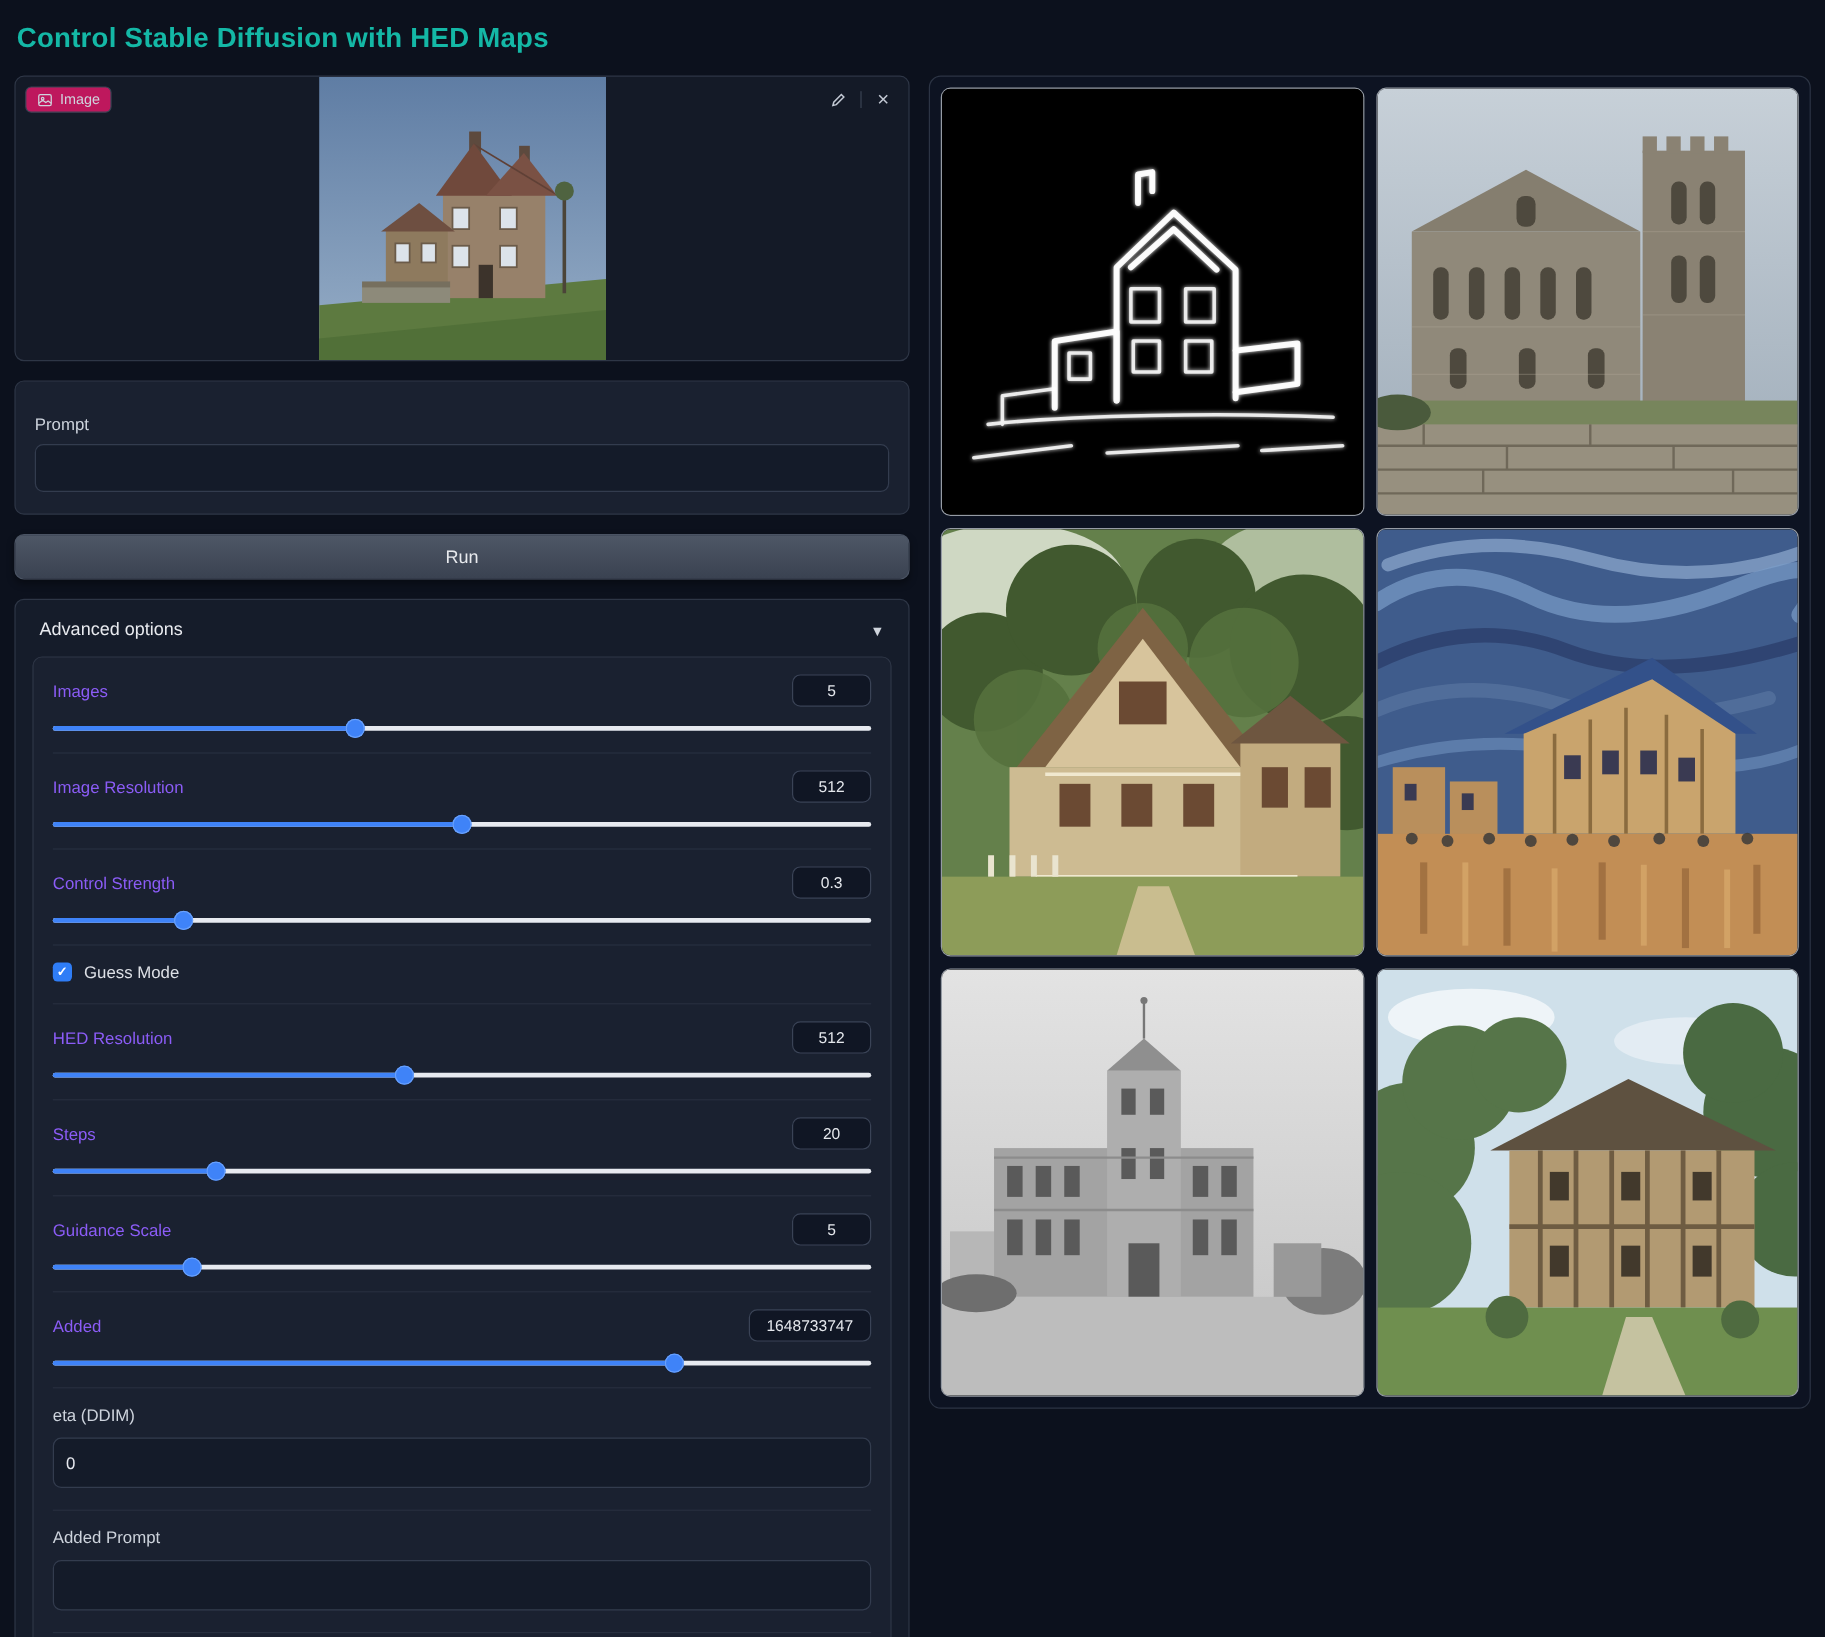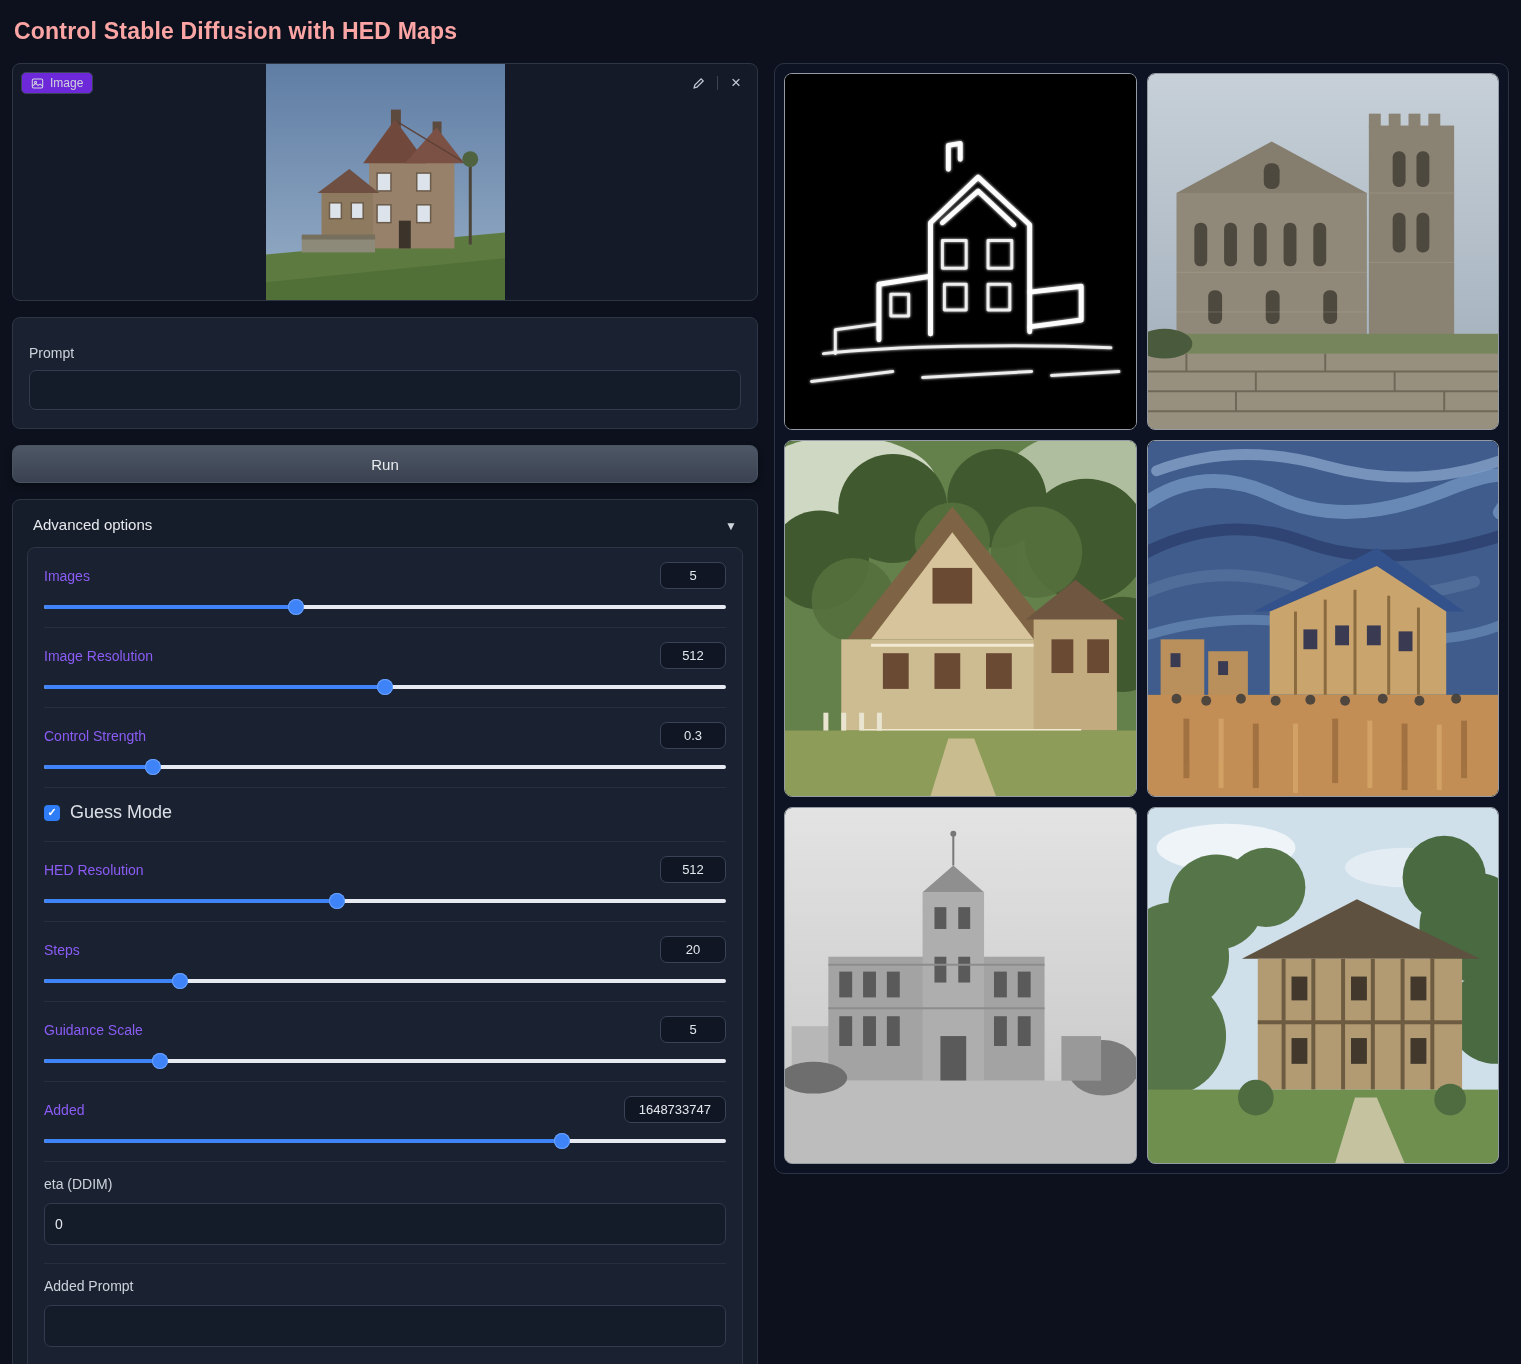--- a/index.html
+++ b/index.html
@@ -3,31 +3,31 @@
 <meta charset="utf-8">
 <style>
   *{box-sizing:border-box;margin:0;padding:0}
   html,body{background:#0c111d}
   body{
     width:1521px;min-height:1364px;
     color:#e6e8ee;
     font-family:"Liberation Sans",sans-serif;
     padding:10px 12px 16px;
   }
-  h1{font-size:23px;font-weight:700;color:#fca5a5;padding:8px 2px 18px;letter-spacing:.2px}
+  h1{font-size:23px;font-weight:700;color:#14b8a6;padding:8px 2px 18px;letter-spacing:.2px}
   .columns{display:flex;gap:16px;align-items:flex-start}
   .col-left{width:746px;flex:none;display:flex;flex-direction:column;gap:16px}
   .col-right{flex:1;min-width:0}
 
   .block{background:#1a2130;border:1px solid #2e3646;border-radius:8px}
 
   
   .image-block{position:relative;height:238px;background:#141a27;overflow:hidden}
   .image-badge{position:absolute;top:8px;left:8px;display:flex;align-items:center;gap:6px;
-    background:#6d28d9;border:1px solid #3a4354;border-radius:5px;padding:3px 9px;
+    background:#be185d;border:1px solid #3a4354;border-radius:5px;padding:3px 9px;
     font-size:12px;color:#cfd4dd;z-index:2}
   .image-tools{position:absolute;top:6px;right:8px;display:flex;align-items:center;gap:2px;z-index:2}
   .tool-btn{width:26px;height:26px;display:flex;align-items:center;justify-content:center;
     background:transparent;border:none;color:#c3c9d4;cursor:pointer;font-size:17px;border-radius:4px;font-family:inherit}
   .tool-sep{width:1px;height:14px;background:#3a4354;margin:0 3px}
   .image-preview{position:absolute;inset:0;display:flex;align-items:center;justify-content:center}
   .image-preview svg{height:100%;display:block}
 
   
   .prompt-block{padding:27px 16px 18px}
@@ -57,21 +57,21 @@
     padding:5px 14px;font-size:13px;color:#e4e7ec;cursor:text}
   .slider-track{position:relative;height:4px;border-radius:3px;background:#e7eaf0;margin-top:16px;cursor:pointer}
   .slider-fill{position:absolute;left:0;top:0;bottom:0;width:var(--p,0%);background:#3f83f8;border-radius:3px}
   .slider-thumb{position:absolute;top:50%;left:var(--p,0%);transform:translate(-50%,-50%);
     width:16px;height:16px;border-radius:50%;background:#3f83f8;box-shadow:0 0 0 1px #6aa1fb inset}
 
   
   .checkbox-row{display:flex;align-items:center;gap:10px;cursor:pointer}
   .checkbox{width:16px;height:16px;border-radius:4px;background:#2f7df6;display:flex;align-items:center;
     justify-content:center;color:#fff;font-size:11px;font-weight:700;line-height:1}
-  .checkbox-label{font-size:18px;color:#dde0e6}
+  .checkbox-label{font-size:14px;color:#dde0e6}
 
   .small-field .text-input{margin-top:2px;height:42px}
 
   
   .gallery{display:grid;grid-template-columns:1fr 1fr;gap:10px;border:1px solid #2c3444;
     border-radius:10px;padding:9px;background:#0d1322}
   .g-item{height:357px;border-radius:8px;overflow:hidden;border:1px solid #959ba4;cursor:pointer;background:#000}
   .g-item svg{width:100%;height:100%;display:block}
 </style>
 </head>

